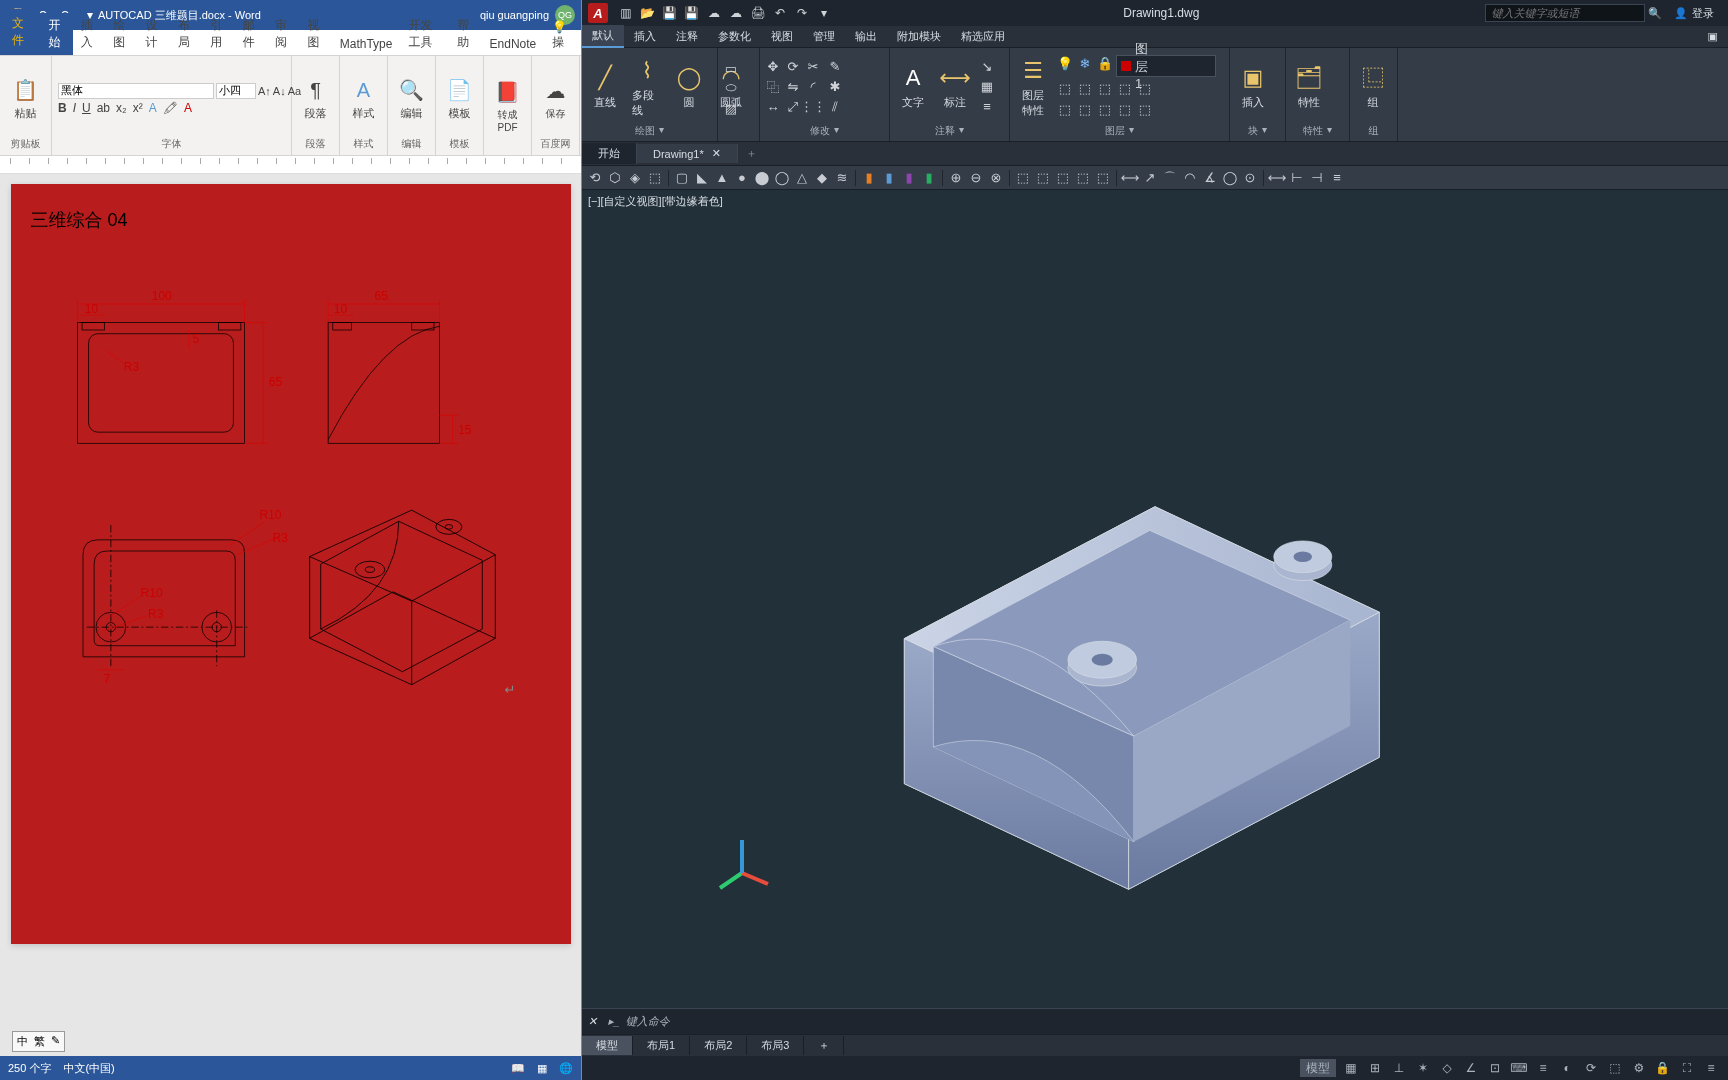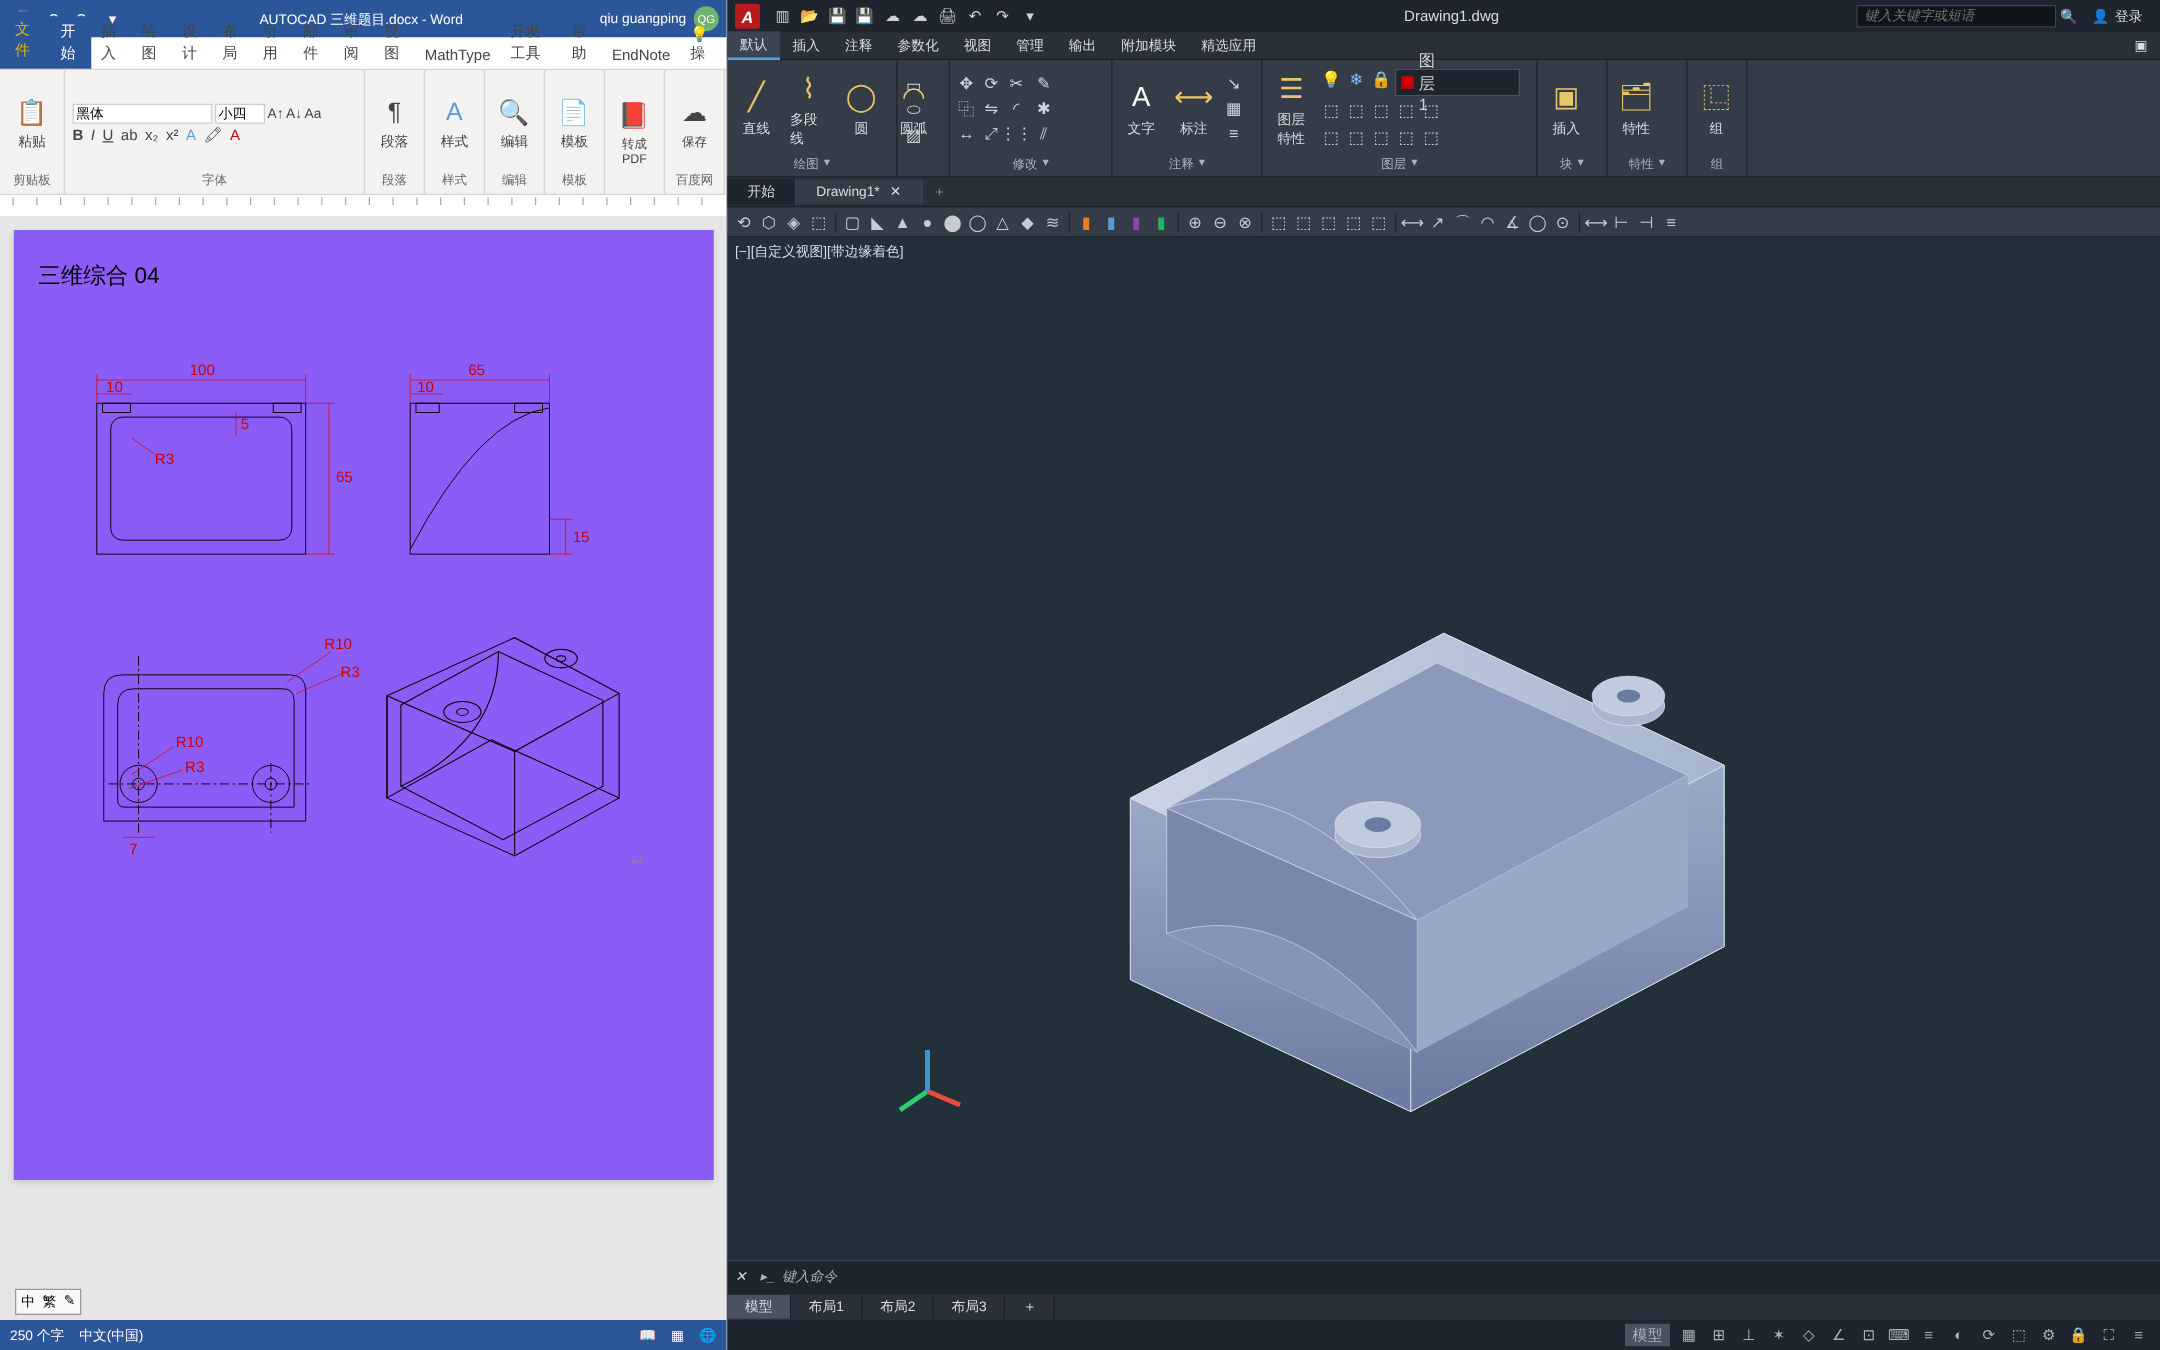--- a/index.html
+++ b/index.html
@@ -1,40 +1,40 @@
 <!DOCTYPE html>
 <html><head>
 <meta charset="utf-8">
 <style>
 *{margin:0;padding:0;box-sizing:border-box;font-family:"Microsoft YaHei",sans-serif;user-select:none}
 body{width:1728px;height:1080px;overflow:hidden;display:flex;background:#f0f0f0}
 .word-pane{width:582px;height:100%;background:#fff;display:flex;flex-direction:column;border-right:1px solid #888}
 .word-titlebar{height:30px;background:#2b579a;color:#fff;display:flex;align-items:center;padding:0 6px;font-size:11px}
 .word-titlebar .qat{display:flex;gap:8px;padding-left:4px}
 .word-titlebar .qat span{width:16px;height:16px;display:flex;align-items:center;justify-content:center;color:#fff;font-size:12px}
-.word-titlebar .title{flex:1;text-align:center}
+.word-titlebar .title{flex:1;text-align:left}
 .word-titlebar .userarea{display:flex;align-items:center;gap:6px}
 .word-titlebar .avatar{width:20px;height:20px;border-radius:50%;background:#6fb36f;display:flex;align-items:center;justify-content:center;font-size:9px}
 .word-tabs{height:26px;background:#fff;display:flex;align-items:flex-end;border-bottom:1px solid #d4d4d4;font-size:12px;color:#444}
 .word-tabs .tab{padding:4px 8px;cursor:pointer}
 .word-tabs .tab.active{background:#2b579a;color:#fff}
 .word-tabs .tab.file{background:#2b579a;color:#eab308;padding:6px 12px}
 .word-ribbon{height:100px;background:#f3f2f1;border-bottom:1px solid #d4d4d4;display:flex;font-size:11px;color:#444}
 .rgroup{border-right:1px solid #d4d4d4;padding:4px 6px;display:flex;flex-direction:column;align-items:center;justify-content:space-between}
 .rgroup .glabel{font-size:10px;color:#666;margin-top:auto}
 .rgroup .gcontent{display:flex;flex-direction:column;gap:2px;align-items:center;justify-content:center;flex:1}
 .fontrow{display:flex;gap:2px;align-items:center}
 .fontrow select,.fontrow .sel{border:1px solid #ccc;font-size:11px;padding:1px 2px;background:#fff}
 .btnrow{display:flex;gap:6px;font-size:12px}
 .bigbtn{display:flex;flex-direction:column;align-items:center;gap:2px;padding:2px 4px}
 .bigbtn .ic{width:28px;height:28px;display:flex;align-items:center;justify-content:center;font-size:20px}
 .ruler{height:18px;background:#fff;border-bottom:1px solid #ddd;position:relative;font-size:8px;color:#888;overflow:hidden}
 .ruler .tick{position:absolute;top:2px;border-left:1px solid #aaa;height:6px}
 .word-doc{flex:1;background:#e6e6e6;overflow:auto;padding:10px 6px}
-.word-page{width:560px;background:#8b5cf6;margin:0 auto;padding:24px 20px;box-shadow:0 2px 6px rgba(0,0,0,0.15);min-height:760px}
+.word-page{width:560px;background:#b91c1c;margin:0 auto;padding:24px 20px;box-shadow:0 2px 6px rgba(0,0,0,0.15);min-height:760px}
 .word-page h3{font-size:18px;font-weight:400;margin-bottom:12px}
 .dwg-area{width:100%;height:640px;position:relative}
 .dwg-area svg{width:100%;height:100%}
 .word-status{height:24px;background:#2b579a;color:#fff;display:flex;align-items:center;padding:0 8px;font-size:11px;gap:12px}
 .ime-float{position:absolute;left:12px;bottom:28px;background:#f8f8f8;border:1px solid #999;padding:2px 4px;font-size:11px;display:flex;gap:6px}
 
 
 .cad-pane{flex:1;height:100%;background:#29303a;display:flex;flex-direction:column;color:#d8dde3;font-size:11px}
 .cad-titlebar{height:26px;background:#1e252e;display:flex;align-items:center;padding:0 6px;gap:4px}
 .cad-logo{width:20px;height:20px;background:#b71c1c;color:#fff;display:flex;align-items:center;justify-content:center;font-weight:bold;border-radius:2px;font-size:13px;font-style:italic}
@@ -119,21 +119,21 @@
         <div class="bigbtn">
             <span class="ic">📋</span>
             <span>粘贴</span>
           </div>
       </div>
       <span class="glabel">剪贴板</span>
     </div>
     <div class="rgroup" style="width:240px">
       <div class="gcontent" style="align-items:flex-start;width:100%">
         <div class="fontrow">
-          <input class="sel" style="width: 112px;" value="黑体">
+          <input class="sel" style="width: 156px;" value="黑体">
           <input class="sel" style="width: 40px;" value="小四">
           <span>A↑</span>
           <span>A↓</span>
           <span>Aa</span>
         </div>
         <div class="btnrow">
           <b>B</b>
           <i>I</i>
           <u>U</u>
           <span>ab</span>

